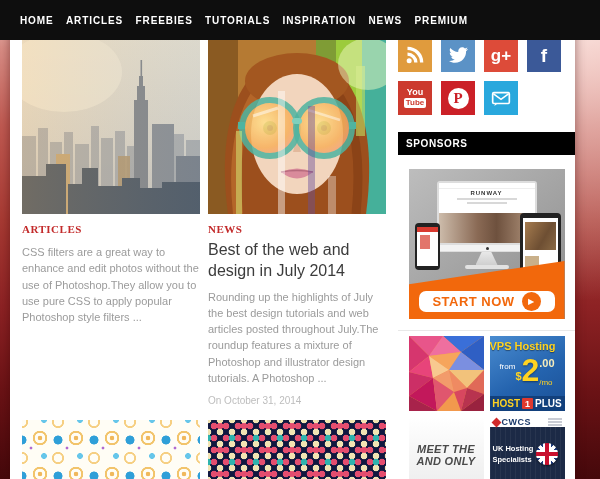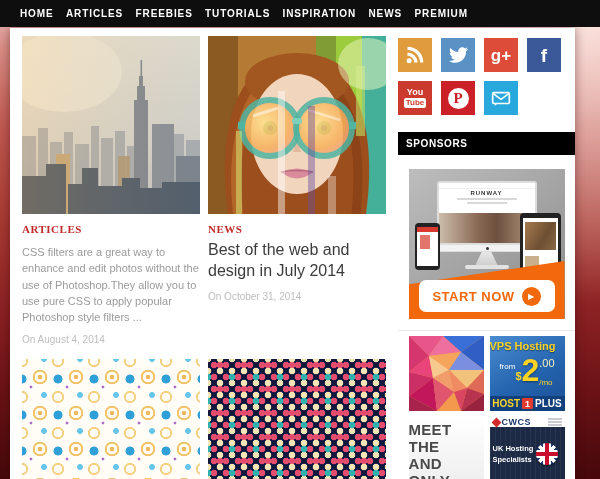--- a/index.html
+++ b/index.html
@@ -6,21 +6,21 @@
   html,body { width:600px; height:479px; overflow:hidden; }
   body {
     font-family:"Liberation Sans", sans-serif;
     background:
       radial-gradient(circle at 97% 4%, rgba(255,236,232,.85), rgba(255,236,232,0) 38%),
       linear-gradient(180deg,#efc7c2 0%,#d98d85 10%,#c05a52 26%,#a83a33 46%,#8d2224 64%,#6a1215 82%,#45080b 100%);
     position:relative;
   }
 
   
-  .topnav { position:absolute; top:0; left:0; right:0; height:27px; background:#0e0e0e; z-index:5; }
+  .topnav { position:absolute; top:0; left:0; right:0; height:40px; background:#0e0e0e; z-index:5; }
   .topnav-inner { margin-left:20px; width:448px; height:100%; display:flex; justify-content:space-between; align-items:center; }
   .topnav a { color:#fff; font-size:10px; font-weight:bold; letter-spacing:.9px; text-decoration:none; }
 
   
   .content { position:absolute; top:28px; left:10px; width:565px; height:451px; background:#fff;
              box-shadow:0 0 10px rgba(50,0,0,.45); display:flex; overflow:hidden; }
 
   
   .main { margin:8px 0 0 12px; width:364px; }
   .grid { display:grid; grid-template-columns:178px 178px; column-gap:8px; row-gap:14px; }
@@ -96,49 +96,49 @@
   .phone-screen { width:100%; height:100%; background:#fff; position:relative; overflow:hidden; }
   .phone-screen::before { content:""; position:absolute; top:0; left:0; right:0; height:5px; background:#d93a30; }
   .phone-screen::after { content:""; position:absolute; top:8px; left:3px; width:10px; height:14px; background:#e2756b; }
   .tablet { position:absolute; right:4px; top:44px; width:41px; height:64px; background:#222; border-radius:4px; padding:5px 3px; }
   .tablet-screen { width:100%; height:100%; background:#fff; position:relative; overflow:hidden; }
   .tablet-screen::before { content:""; position:absolute; top:4px; left:2px; right:2px; height:28px;
                            background:linear-gradient(120deg,#a67c4f,#6e4f33 60%,#8a6a45); }
   .tablet-screen::after { content:""; position:absolute; bottom:4px; left:2px; width:14px; height:12px; background:#c9b08a; }
   .orange-wedge { position:absolute; left:0; right:0; bottom:0; height:58px; background:#f2680c;
                   clip-path:polygon(0 40%,100% 0,100% 100%,0 100%); }
-  .start-btn { position:absolute; left:10px; right:10px; bottom:7px; height:32px; background:#fff; border-radius:7px;
+  .start-btn { position:absolute; left:10px; right:10px; bottom:7px; height:21px; background:#fff; border-radius:7px;
                display:flex; align-items:center; justify-content:center; gap:7px; cursor:pointer; }
   .start-label { color:#f2680c; font-weight:bold; font-size:13px; letter-spacing:.5px; }
   .play-circle { width:19px; height:19px; border-radius:50%; background:#f2680c; color:#fff; font-size:8px;
                  display:flex; align-items:center; justify-content:center; }
 
   .divider { margin-top:11px; border-top:1px solid #e8e8e8; }
 
   
   .ads-grid { width:156px; margin:5px auto 0; display:grid; grid-template-columns:75px 75px; gap:6px; }
   .ad { width:75px; height:75px; position:relative; overflow:hidden; cursor:pointer; }
 
   .ad-vps { background:linear-gradient(150deg,#4a8cd0 0%,#2463ae 55%,#1a4f94 100%); text-align:left; }
   .vps-title { color:#ffd321; font-weight:bold; font-size:11px; margin-top:4px; text-shadow:0 1px 1px rgba(0,0,0,.4); }
   .vps-price { display:flex; align-items:flex-start; justify-content:center; margin-top:2px; }
   .vps-from { color:#fff; font-size:8px; margin-top:8px; }
   .vps-cur { color:#ffd321; font-size:11px; font-weight:bold; margin-top:16px; }
   .vps-num { color:#ffd321; font-size:32px; font-weight:bold; line-height:1; text-shadow:0 1px 2px rgba(0,0,0,.4); }
-  .vps-cents { color:#f6edbc; font-size:11px; font-weight:normal; margin-top:3px; }
+  .vps-cents { color:#f6edbc; font-size:11px; font-weight:bold; margin-top:3px; }
   .vps-per { color:#ffd321; font-size:8px; position:absolute; right:12px; top:42px; }
   .vps-brand { position:absolute; bottom:0; left:0; right:0; height:15px; background:#12407c;
                display:flex; align-items:center; justify-content:center; gap:1px;
                font-size:10px; font-weight:bold; }
   .vps-host { color:#ffd321; } .vps-plus { color:#fff; }
   .vps-one { background:#e0392e; color:#fff; width:11px; height:11px; display:inline-flex; align-items:center; justify-content:center; border-radius:1px; margin:0 1px; font-size:9px; }
 
   .ad-one { background:linear-gradient(180deg,#ffffff,#ececec); display:flex; flex-direction:column;
             align-items:center; justify-content:center; }
-  .one-l1,.one-l3 { color:#4a4a4a; font-weight:bold; font-size:15px; letter-spacing:.3px; }
+  .one-l1,.one-l3 { color:#4a4a4a; font-weight:bold; font-size:11px; letter-spacing:.3px;font-style:italic; }
   .one-l2 { color:#f07c00; font-weight:bold; font-size:27px; line-height:1.05; }
 
   .ad-cwcs { background:#1c2a46; display:flex; flex-direction:column; }
   .cwcs-top { height:14px; background:#fff; display:flex; align-items:center; padding:0 3px; gap:2px; }
   .cwcs-diamond { width:7px; height:7px; background:#d02a2a; transform:rotate(45deg); }
   .cwcs-brand { color:#1b3a6b; font-weight:bold; font-size:9px; letter-spacing:.5px; }
   .cwcs-lines { margin-left:auto; display:flex; flex-direction:column; gap:1px; }
   .cwcs-lines i { display:block; width:14px; height:2px; background:#c9ccd4; }
   .cwcs-mid { flex:1; display:flex; align-items:center; padding:16px 3px; gap:3px;
               background:
@@ -225,21 +225,20 @@
               <rect x="76" y="150" width="30" height="28"></rect>
                 <rect x="100" y="142" width="18" height="36"></rect>
               <rect x="116" y="152" width="40" height="26"></rect>
                 <rect x="140" y="146" width="38" height="32"></rect>
             </g>
             <rect width="178" height="178" fill="url(#warm)"></rect>
           </svg>
         </a>
         <a class="cat">ARTICLES</a>
         <p class="excerpt">CSS filters are a great way to enhance and edit photos without the use of Photoshop.They allow you to use pure CSS to apply popular Photoshop style filters ...</p>
-        <div class="date">On August 4, 2014</div>
       </article>
 
       <article>
         <a class="card-img">
           <svg width="178" height="178" viewBox="0 0 178 178">
             <defs>
               <radialGradient id="lens" cx=".4" cy=".4" r=".9">
                 <stop offset="0" stop-color="#ffe08a"></stop>
                   <stop offset=".5" stop-color="#f7b05c"></stop>
                   <stop offset="1" stop-color="#ef8fb0"></stop>
@@ -272,20 +271,21 @@
             <rect x="70" y="55" width="7" height="123" fill="#ffffff" opacity=".45"></rect>
             <rect x="100" y="70" width="7" height="108" fill="#6a4f9c" opacity=".45"></rect>
             <rect x="28" y="95" width="6" height="83" fill="#d8ef7a" opacity=".5"></rect>
             <rect x="148" y="30" width="9" height="70" fill="#c2e060" opacity=".6"></rect>
             <rect x="120" y="140" width="8" height="38" fill="#ffffff" opacity=".35"></rect>
             <ellipse cx="160" cy="28" rx="30" ry="26" fill="#eef7c0" opacity=".5"></ellipse>
           </svg>
         </a>
         <a class="cat">NEWS</a>
         <h2 class="title">Best of the web and design in July 2014</h2>
+        <p class="excerpt">Rounding up the highlights of July the best design tutorials and web articles posted throughout July.The roundup features a mixture of Photoshop and illustrator design tutorials. A Photoshop ...</p>
         <div class="date">On October 31, 2014</div>
       </article>
 
       <article>
         <a class="card-img pattern-floral"></a>
       </article>
 
       <article>
         <a class="card-img pattern-dots"></a>
       </article>

